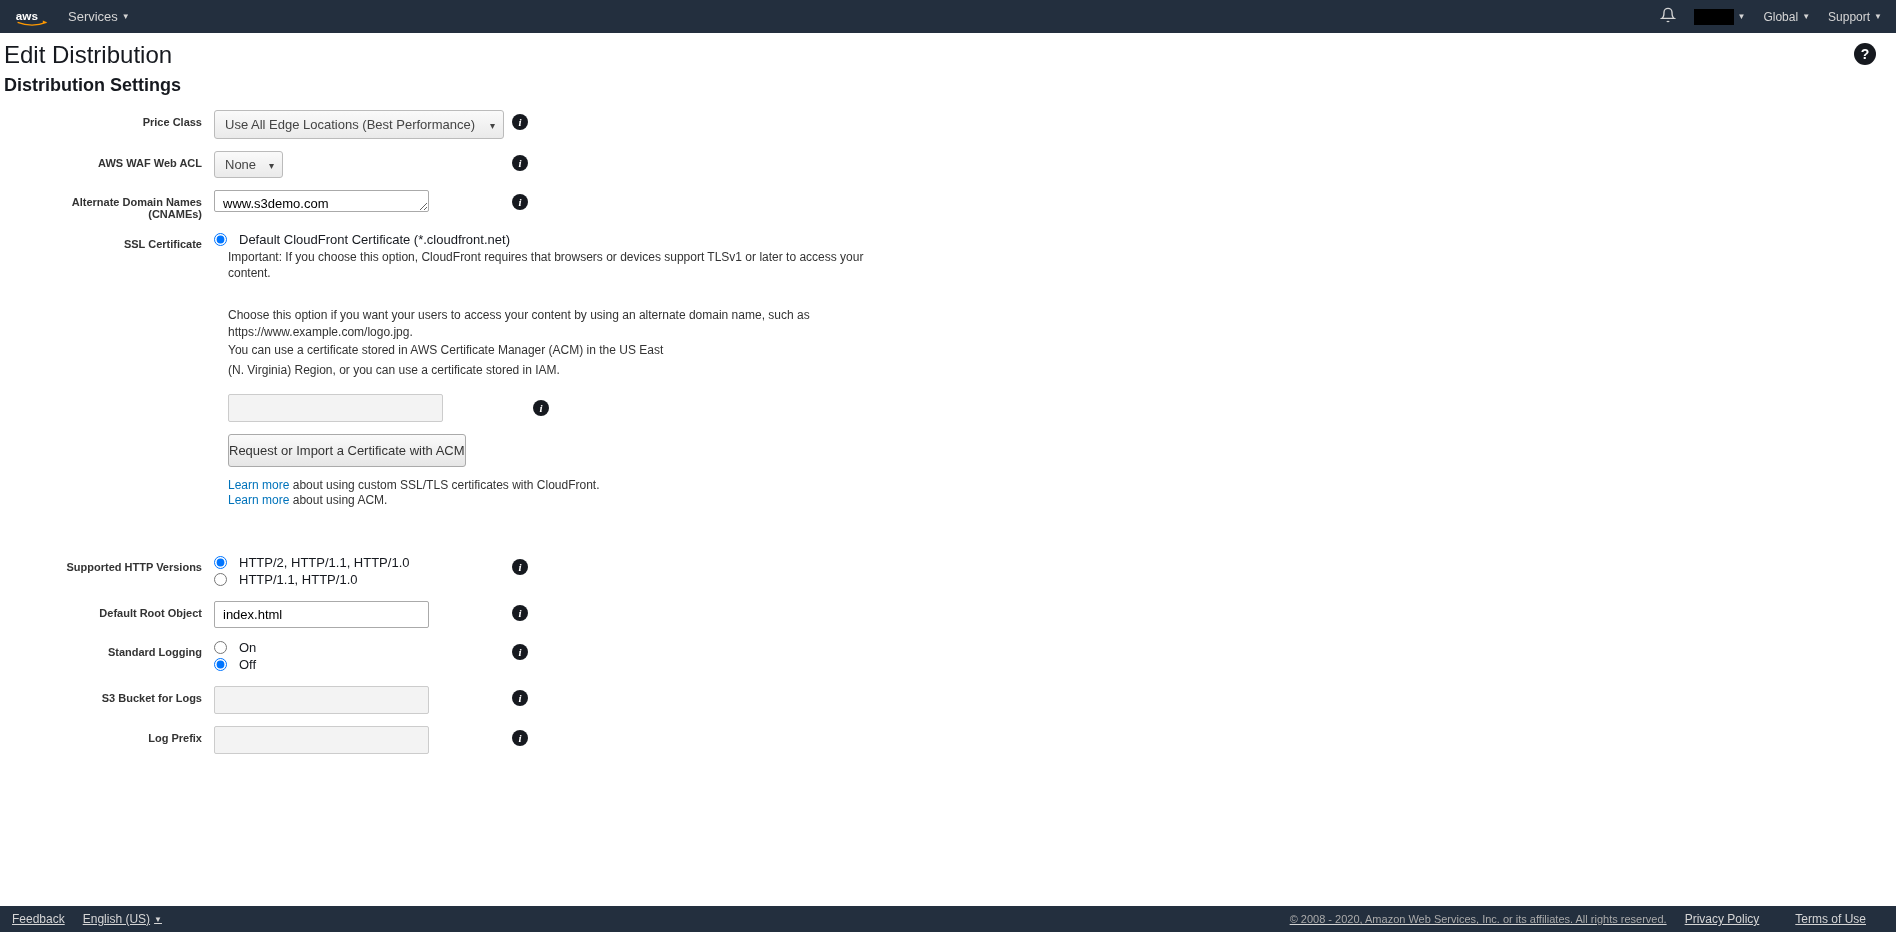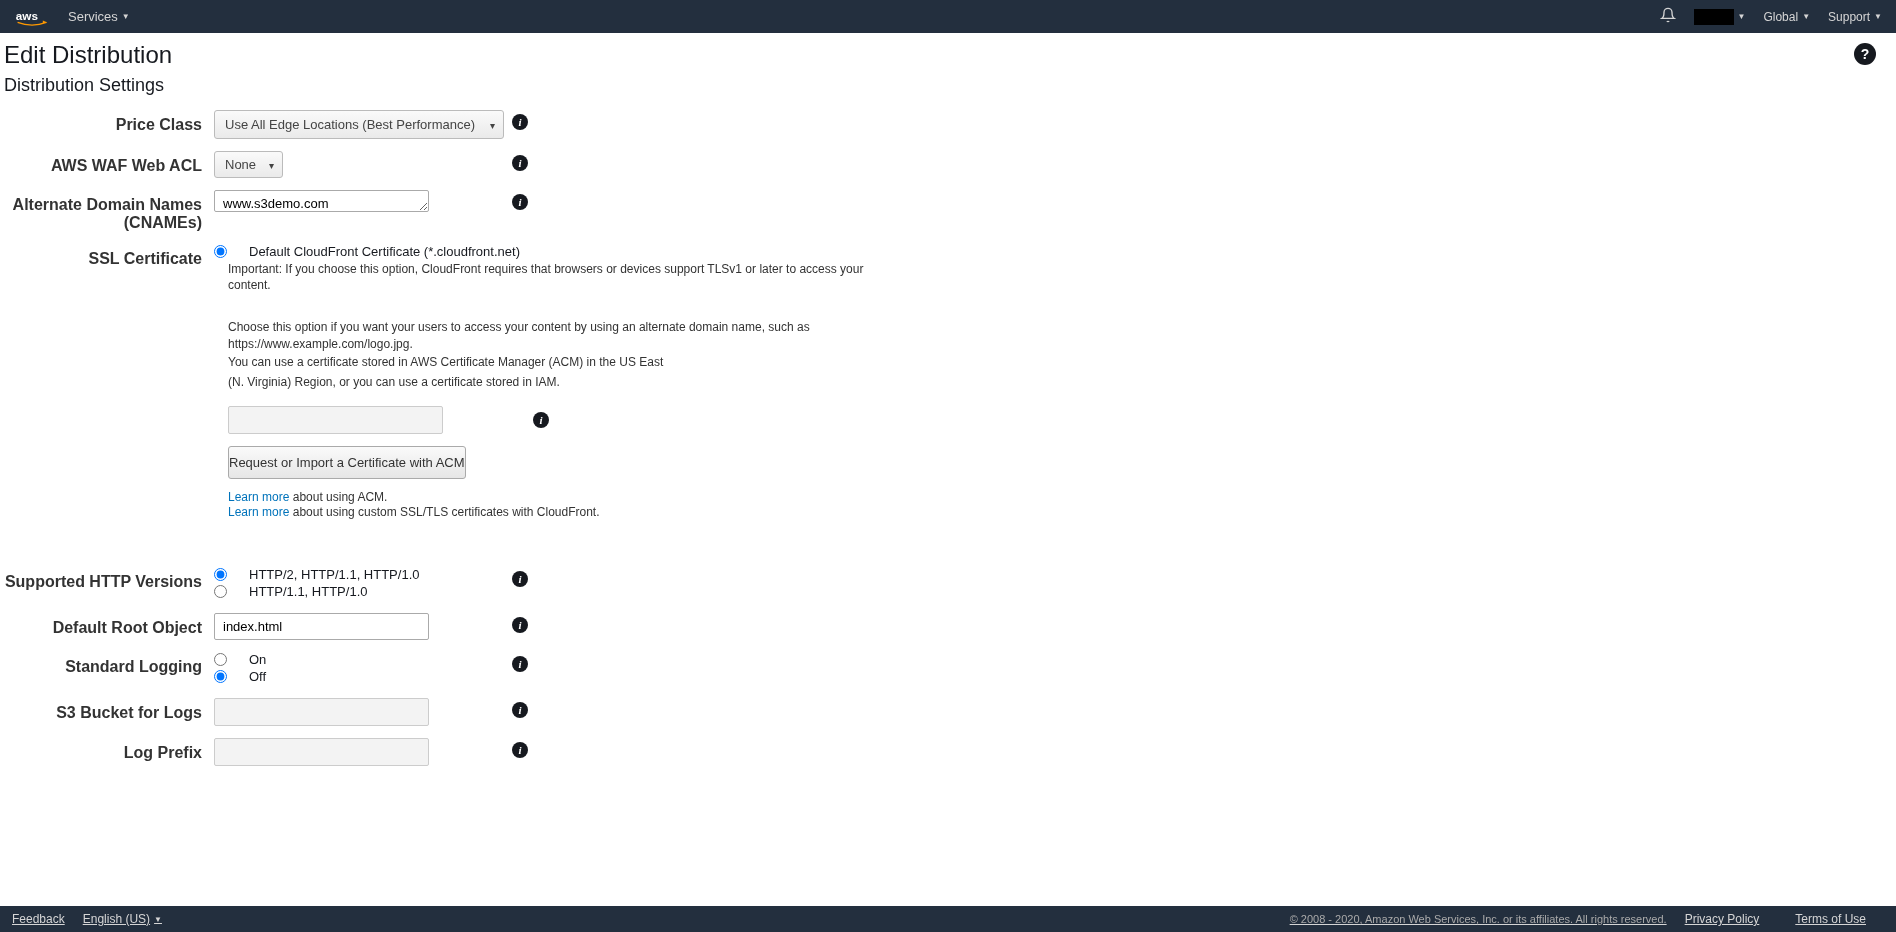--- a/index.html
+++ b/index.html
@@ -13,40 +13,40 @@
   .nav-item .caret { font-size: 8px; }
   .nav-spacer { flex: 1; }
   .nav-right { display: flex; align-items: center; gap: 18px; }
   .nav-right .nav-item { font-size: 12px; }
   .bell-icon { color: #d5d5d5; }
   .account-block { background: #000; width: 40px; height: 16px; }
   
   
   .main { padding: 8px 20px 40px 4px; position: relative; }
   .page-title { font-size: 24px; font-weight: 400; margin-bottom: 6px; padding-left: 0; }
-  .section-title { font-size: 18px; font-weight: 400; margin-bottom: 14px; }
+  .section-title { font-size: 18px; font-weight: 700; margin-bottom: 14px; }
   .help-btn { position: absolute; top: 10px; right: 20px; width: 22px; height: 22px; background: #16191f; border-radius: 50%; color: #fff; display: flex; align-items: center; justify-content: center; font-weight: bold; font-size: 14px; cursor: pointer; }
   
   
   .form-row { display: flex; align-items: flex-start; margin-bottom: 12px; }
-  .form-label { width: 210px; text-align: right; padding-right: 12px; font-weight: 700; font-size: 16px; color: #333; padding-top: 6px; }
+  .form-label { width: 210px; text-align: right; padding-right: 12px; font-weight: 700; font-size: 11px; color: #333; padding-top: 6px; }
   .form-control-col { width: 290px; position: relative; }
   .info-col { padding-left: 8px; padding-top: 4px; }
   .info-icon { width: 16px; height: 16px; background: #16191f; border-radius: 50%; color: #fff; display: inline-flex; align-items: center; justify-content: center; font-weight: bold; font-size: 11px; font-style: italic; font-family: serif; cursor: pointer; }
   
   
   .select-btn { background: linear-gradient(#fafafa,#eaeaea); border: 1px solid #bbb; border-radius: 3px; padding: 6px 28px 6px 10px; font-size: 13px; color: #444; cursor: pointer; position: relative; display: inline-block; }
   .select-btn .sel-caret { position: absolute; right: 8px; top: 50%; transform: translateY(-50%); font-size: 10px; color: #444; }
   .select-btn.small { padding: 5px 26px 5px 10px; }
   
   textarea.text-input, input.text-input { border: 1px solid #aaa; border-radius: 2px; padding: 5px 8px; font-size: 13px; font-family: inherit; width: 215px; background: #fff; }
   textarea.text-input { height: 22px; resize: both; overflow: hidden; line-height: 1.3; }
   input.disabled-input { background: #f3f3f3; border: 1px solid #ccc; width: 215px; height: 28px; border-radius: 2px; }
   
-  .radio-row { display: flex; align-items: center; gap: 22px; margin-bottom: 2px; }
+  .radio-row { display: flex; align-items: center; gap: 12px; margin-bottom: 2px; }
   .radio-row input[type=radio] { cursor: pointer; }
   .radio-row label { font-size: 13px; cursor: pointer; }
   .radio-row.disabled label { color: #888; }
   
   .desc-text { font-size: 12px; color: #333; margin: 6px 0 2px 14px; max-width: 640px; line-height: 1.35; }
   
   .btn { background: linear-gradient(#fafafa,#e6e6e6); border: 1px solid #aaa; border-radius: 3px; padding: 8px 0; font-size: 13px; font-weight: 400; color: #333; cursor: pointer; }
   .learn-link { color: #0073bb; text-decoration: none; font-size: 12px; }
   .learn-text { font-size: 12px; color: #333; }
   
@@ -152,24 +152,24 @@
       <div style="display:flex;align-items:center;gap:90px;margin-left:14px">
         <input type="text" class="disabled-input" disabled="" style="">
         <span class="info-icon">i</span>
       </div>
       <div style="height:12px"></div>
       <div style="margin-left:14px">
         <button class="btn">Request or Import a Certificate with ACM</button>
       </div>
       <div style="height:10px"></div>
       <div style="margin-left:14px">
+        <a href="#" class="learn-link">Learn more</a><span class="learn-text"> about using custom SSL/TLS certificates with CloudFront.</span>
+      </div>
+      <div style="margin-left:14px">
         <a href="#" class="learn-link">Learn more</a><span class="learn-text"> about using ACM.</span>
-      </div>
-      <div style="margin-left:14px">
-        <a href="#" class="learn-link">Learn more</a><span class="learn-text"> about using custom SSL/TLS certificates with CloudFront.</span>
       </div>
     </div>
   </div>
 
   <div style="height:36px"></div>
 
   <div class="form-row">
     <div class="form-label">Supported HTTP Versions</div>
     <div class="form-control-col">
       <div class="radio-row">

